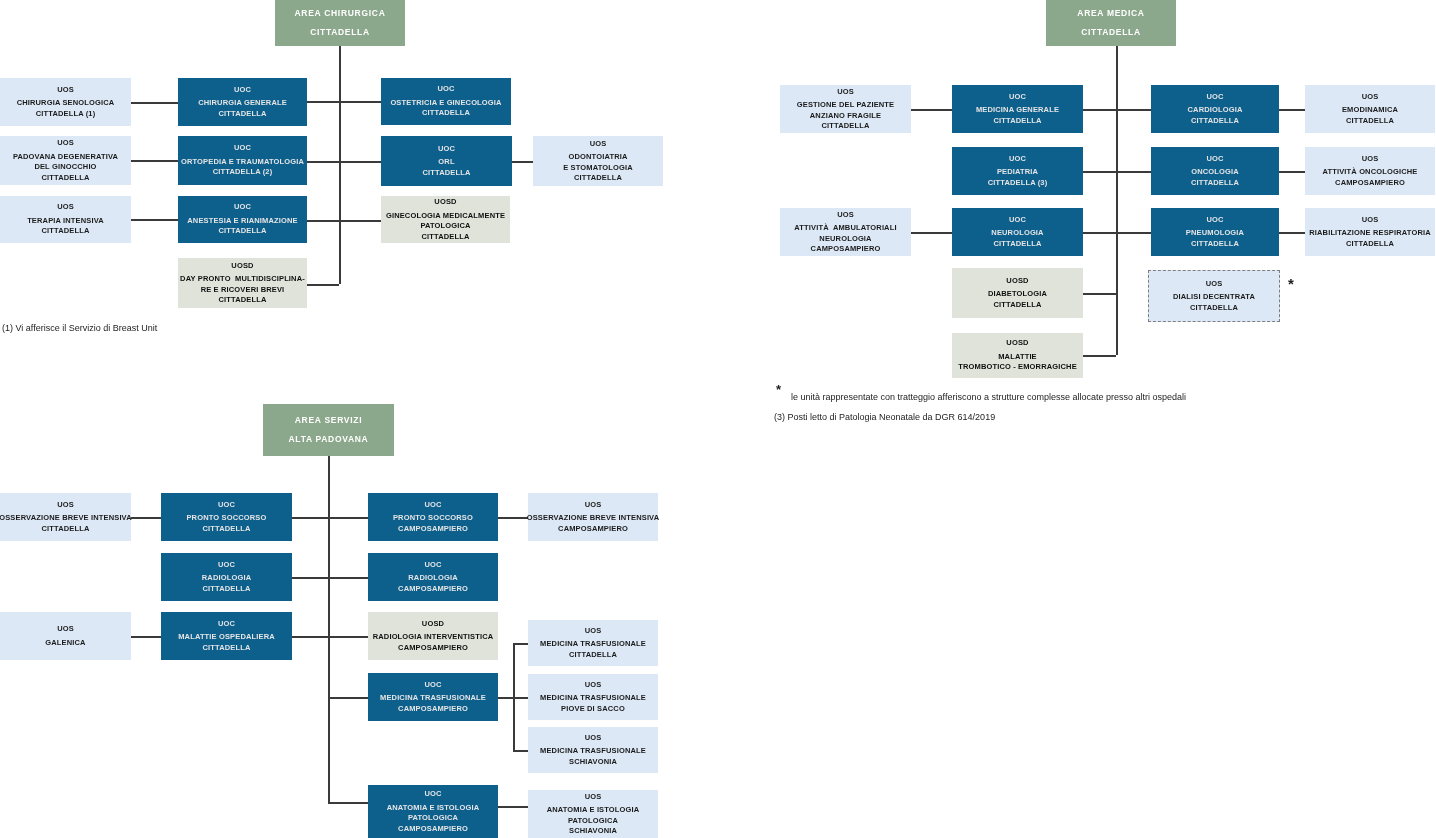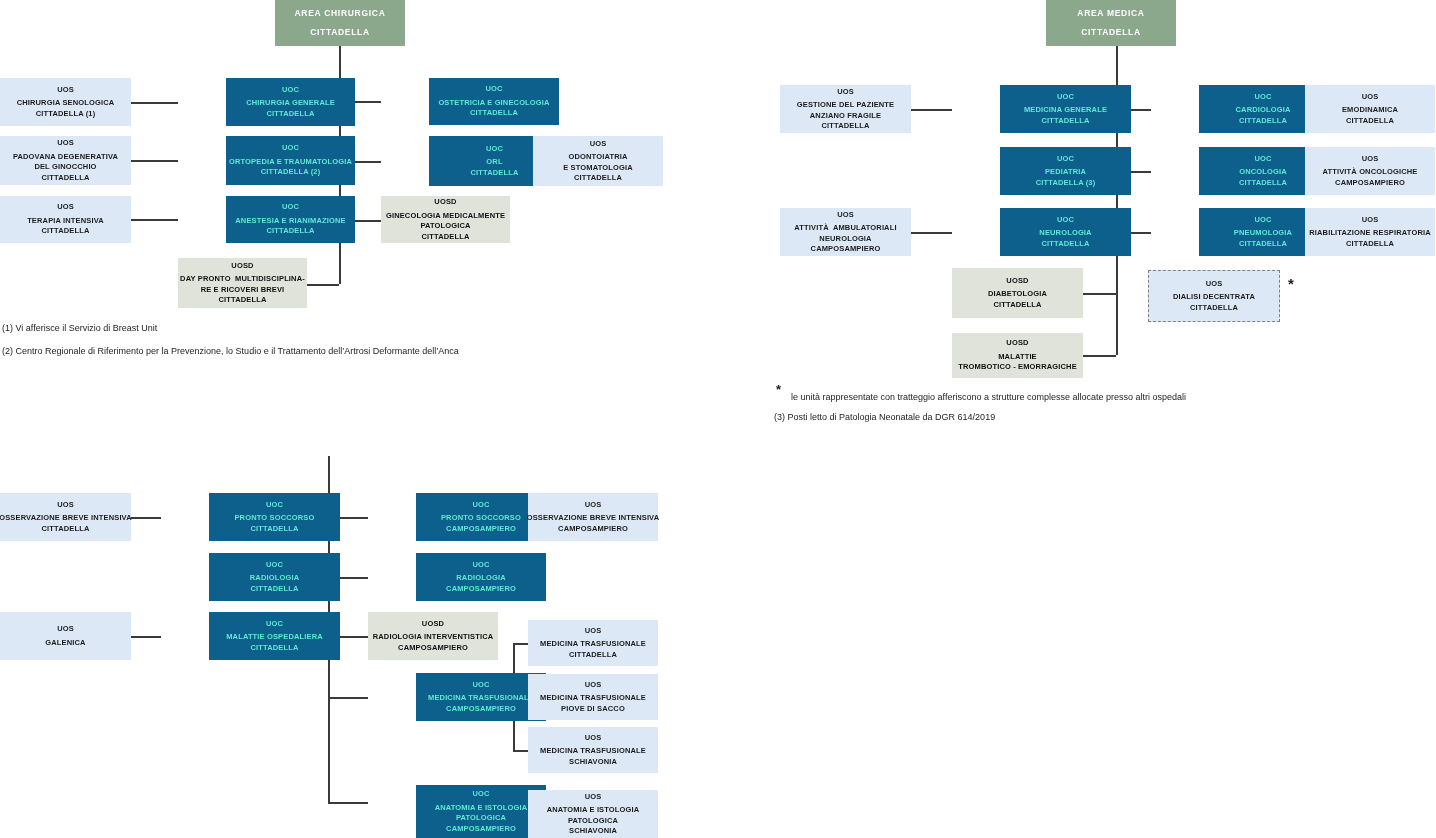--- a/index.html
+++ b/index.html
@@ -9,39 +9,38 @@
     font-family:"Liberation Sans","DejaVu Sans",sans-serif;
   }
   .node{
     position:absolute;display:flex;flex-direction:column;justify-content:center;align-items:center;
     text-align:center;font-weight:bold;box-sizing:border-box;
   }
   .node .line{white-space:pre;font-size:7.5px;line-height:10.5px;letter-spacing:0.15px;}
   .node .line.type{margin-bottom:3px;}
   .node.area{background:var(--c-area,#8CA88C);color:#ffffff;}
   .node.area .line{font-size:8.5px;line-height:19px;letter-spacing:0.7px;}
-  .node.uoc{background:var(--c-uoc,#0D5F8C);color:#5eead4;margin-left:48px;}
+  .node.uoc{background:var(--c-uoc,#0D5F8C);color:#e5e5e5;}
   .node.uos{background:var(--c-uos,#DCE8F5);color:#1b1b1b;}
   .node.uosd{background:var(--c-uosd,#DFE3DA);color:#101010;}
   .node.uosd .line{}
   .node.uos-dashed{background:var(--c-uos,#DCE8F5);color:#1b1b1b;border:1.5px dashed #7f7f7f;}
   .connector{position:absolute;background:var(--c-line,#3a3a3a);}
   .marker{position:absolute;font-weight:bold;color:#1d1d1d;line-height:1;}
   .footnote{position:absolute;font-size:9px;line-height:12px;color:#1d1d1d;white-space:pre;font-weight:normal;}
   .fn1{left:2px;top:322px;}
   .fn2{left:2px;top:345px;}
   .star-text{left:791px;top:391px;}
   .fn3{left:774px;top:411px;}
 </style>
 </head>
 <body>
 
 <div class="canvas" style="--c-area: #8CA88C; --c-uoc: #0D5F8C; --c-uos: #DCE8F5; --c-uosd: #DFE3DA; --c-line: #3a3a3a;">
   <div class="footnote fn1">(1) Vi afferisce il Servizio di Breast Unit</div>
-  <div class="footnote fn2">(2) Centro Regionale di Riferimento per la Prevenzione, lo Studio e il Trattamento dell’Artrosi Deformante dell’Anca</div>
   <div class="footnote star-text">le unità rappresentate con tratteggio afferiscono a strutture complesse allocate presso altri ospedali</div>
   <div class="footnote fn3">(3) Posti letto di Patologia Neonatale da DGR 614/2019</div>
 <div class="connector" style="left: 339px; top: 46px; width: 1.5px; height: 238px;"></div>
     <div class="connector" style="left: 131px; top: 102px; width: 47px; height: 1.5px;"></div>
     <div class="connector" style="left: 307px; top: 101px; width: 74px; height: 1.5px;"></div>
     <div class="connector" style="left: 131px; top: 160px; width: 47px; height: 1.5px;"></div>
     <div class="connector" style="left: 307px; top: 161px; width: 74px; height: 1.5px;"></div>
     <div class="connector" style="left: 511px; top: 161px; width: 22px; height: 1.5px;"></div>
     <div class="connector" style="left: 131px; top: 219px; width: 47px; height: 1.5px;"></div>
     <div class="connector" style="left: 307px; top: 220px; width: 74px; height: 1.5px;"></div>
@@ -204,20 +203,24 @@
     <div class="node uos-dashed" style="left: 1148px; top: 270px; width: 132px; height: 52px;">
       <div class="line type">UOS</div>
       <div class="line">DIALISI DECENTRATA</div>
       <div class="line">CITTADELLA</div>
     </div>
     <div class="node uosd" style="left: 952px; top: 333px; width: 131px; height: 45px;">
       <div class="line type">UOSD</div>
       <div class="line">MALATTIE</div>
       <div class="line">TROMBOTICO - EMORRAGICHE</div>
     </div>
+    <div class="node area" style="left: 263px; top: 404px; width: 131px; height: 52px;">
+      <div class="line">AREA SERVIZI</div>
+      <div class="line">ALTA PADOVANA</div>
+    </div>
     <div class="node uos" style="left: 0px; top: 493px; width: 131px; height: 48px;">
       <div class="line type">UOS</div>
       <div class="line">OSSERVAZIONE BREVE INTENSIVA</div>
       <div class="line">CITTADELLA</div>
     </div>
     <div class="node uoc" style="left: 161px; top: 493px; width: 131px; height: 48px;">
       <div class="line type">UOC</div>
       <div class="line">PRONTO SOCCORSO</div>
       <div class="line">CITTADELLA</div>
     </div>

